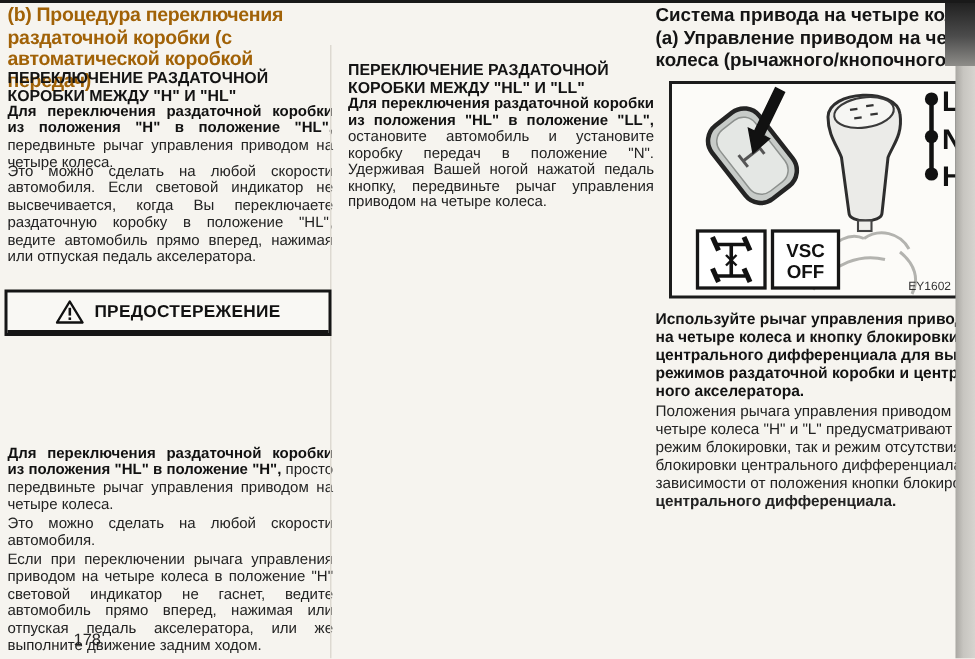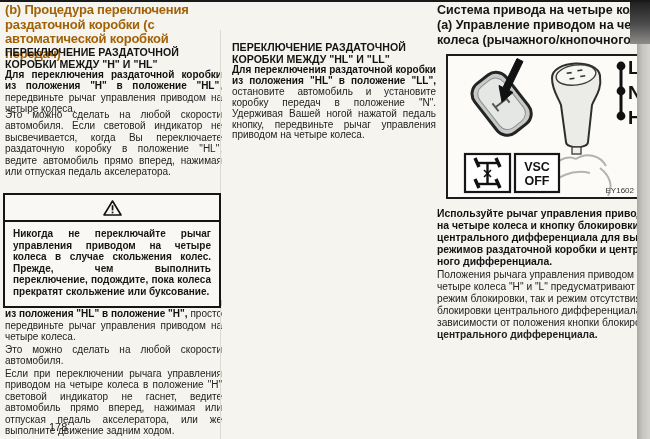--- a/index.html
+++ b/index.html
@@ -58,22 +58,22 @@
 
   <p class="abs leftcol body-p" style="top:109px;margin:0;">Это можно сделать на любой скорости автомобиля. Если световой индикатор не высвечивается, когда Вы переключаете раздаточную коробку в положение "HL", ведите автомобиль прямо вперед, нажимая или отпуская педаль акселератора.</p>
 
   <div class="abs caution-box">
     <div class="caution-head">
       <svg width="19" height="16" viewBox="0 0 19 16">
         <path d="M9.5 1 L18 15 L1 15 Z" fill="none" stroke="#111" stroke-width="1.6" stroke-linejoin="round"></path>
         <rect x="8.7" y="5.2" width="1.7" height="5.2" fill="#111"></rect>
         <rect x="8.7" y="11.6" width="1.7" height="1.7" fill="#111"></rect>
       </svg>
+      <span class="caution-title">ПРЕДОСТЕРЕЖЕНИЕ</span>
     </div>
-    <div class="caution-body">Никогда не переключайте рычаг управления приводом на четыре колеса в случае скольжения колес. Прежде, чем выполнить переключение, подождите, пока колеса прекратят скольжение или буксование.</div>
   </div>
 
   <p class="abs leftcol body-p" style="top:297px;margin:0;"><b>Для переключения раздаточной коробки из положения "HL" в положение "H",</b><span> просто передвиньте рычаг управления приводом на четыре колеса.</span></p>
 
   <p class="abs leftcol body-p" style="top:344px;margin:0;">Это можно сделать на любой скорости автомобиля.</p>
 
   <p class="abs leftcol body-p" style="top:368px;margin:0;">Если при переключении рычага управления приводом на четыре колеса в положение "H" световой индикатор не гаснет, ведите автомобиль прямо вперед, нажимая или отпуская педаль акселератора, или же выполните движение задним ходом.</p>
 
   <div class="abs pagenum" style="left:5px;top:421px;">178</div>
 
@@ -150,21 +150,21 @@
         <text x="89" y="129" font-size="12.5" font-weight="bold" text-anchor="middle" fill="#111">OFF</text>
       </g>
       <text x="186" y="137" font-size="8" text-anchor="end" fill="#333">EY1602</text>
     </svg>
   </div>
 
   <div class="abs r-line b" style="top:208px;">Используйте рычаг управления приводом</div>
   <div class="abs r-line b" style="top:220px;">на четыре колеса и кнопку блокировки</div>
   <div class="abs r-line b" style="top:232px;">центрального дифференциала для выбора</div>
   <div class="abs r-line b" style="top:244px;">режимов раздаточной коробки и централь-</div>
-  <div class="abs r-line b" style="top:256px;">ного дифференциала.</div>
+  <div class="abs r-line b" style="top:256px;">ного акселератора.</div>
 
   <div class="abs r-line" style="top:269px;">Положения рычага управления приводом на</div>
   <div class="abs r-line" style="top:281px;">четыре колеса "H" и "L" предусматривают как</div>
   <div class="abs r-line" style="top:293px;">режим блокировки, так и режим отсутствия</div>
   <div class="abs r-line" style="top:305px;">блокировки центрального дифференциала в</div>
   <div class="abs r-line" style="top:317px;">зависимости от положения кнопки блокировки</div>
   <div class="abs r-line" style="top:329px;font-weight:bold;">центрального дифференциала.</div>
 
 </div>
 

